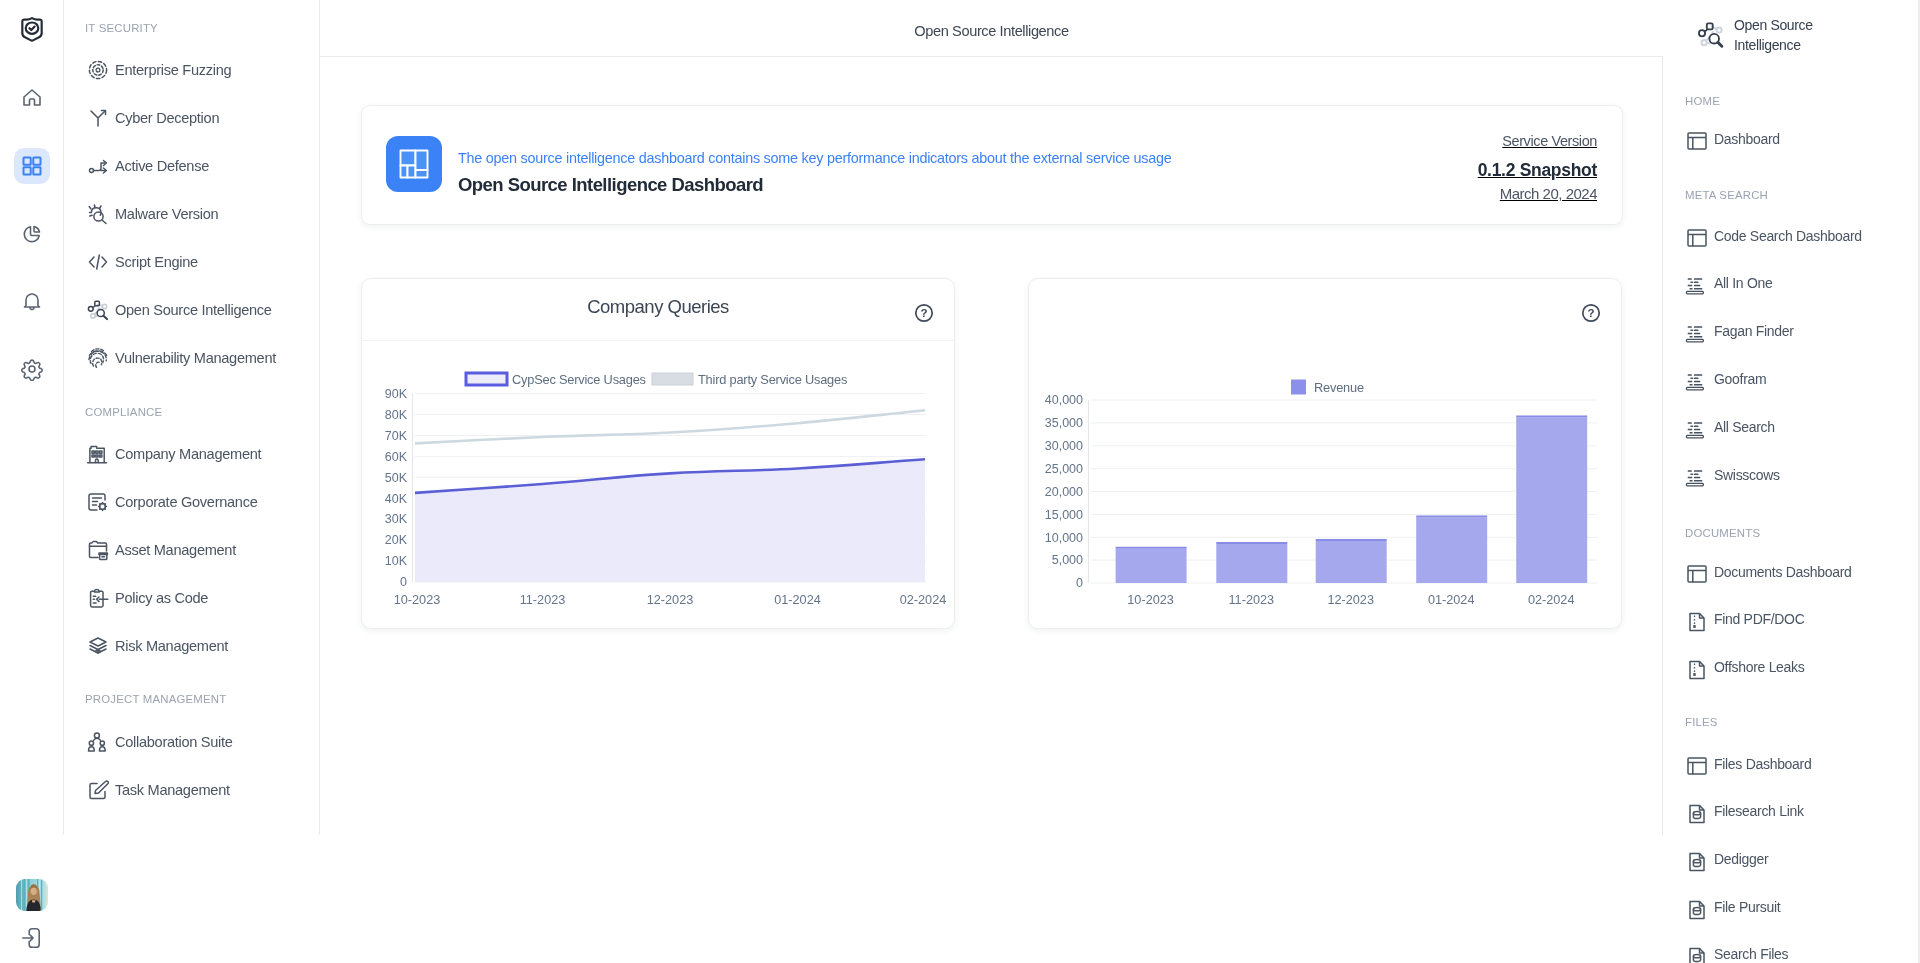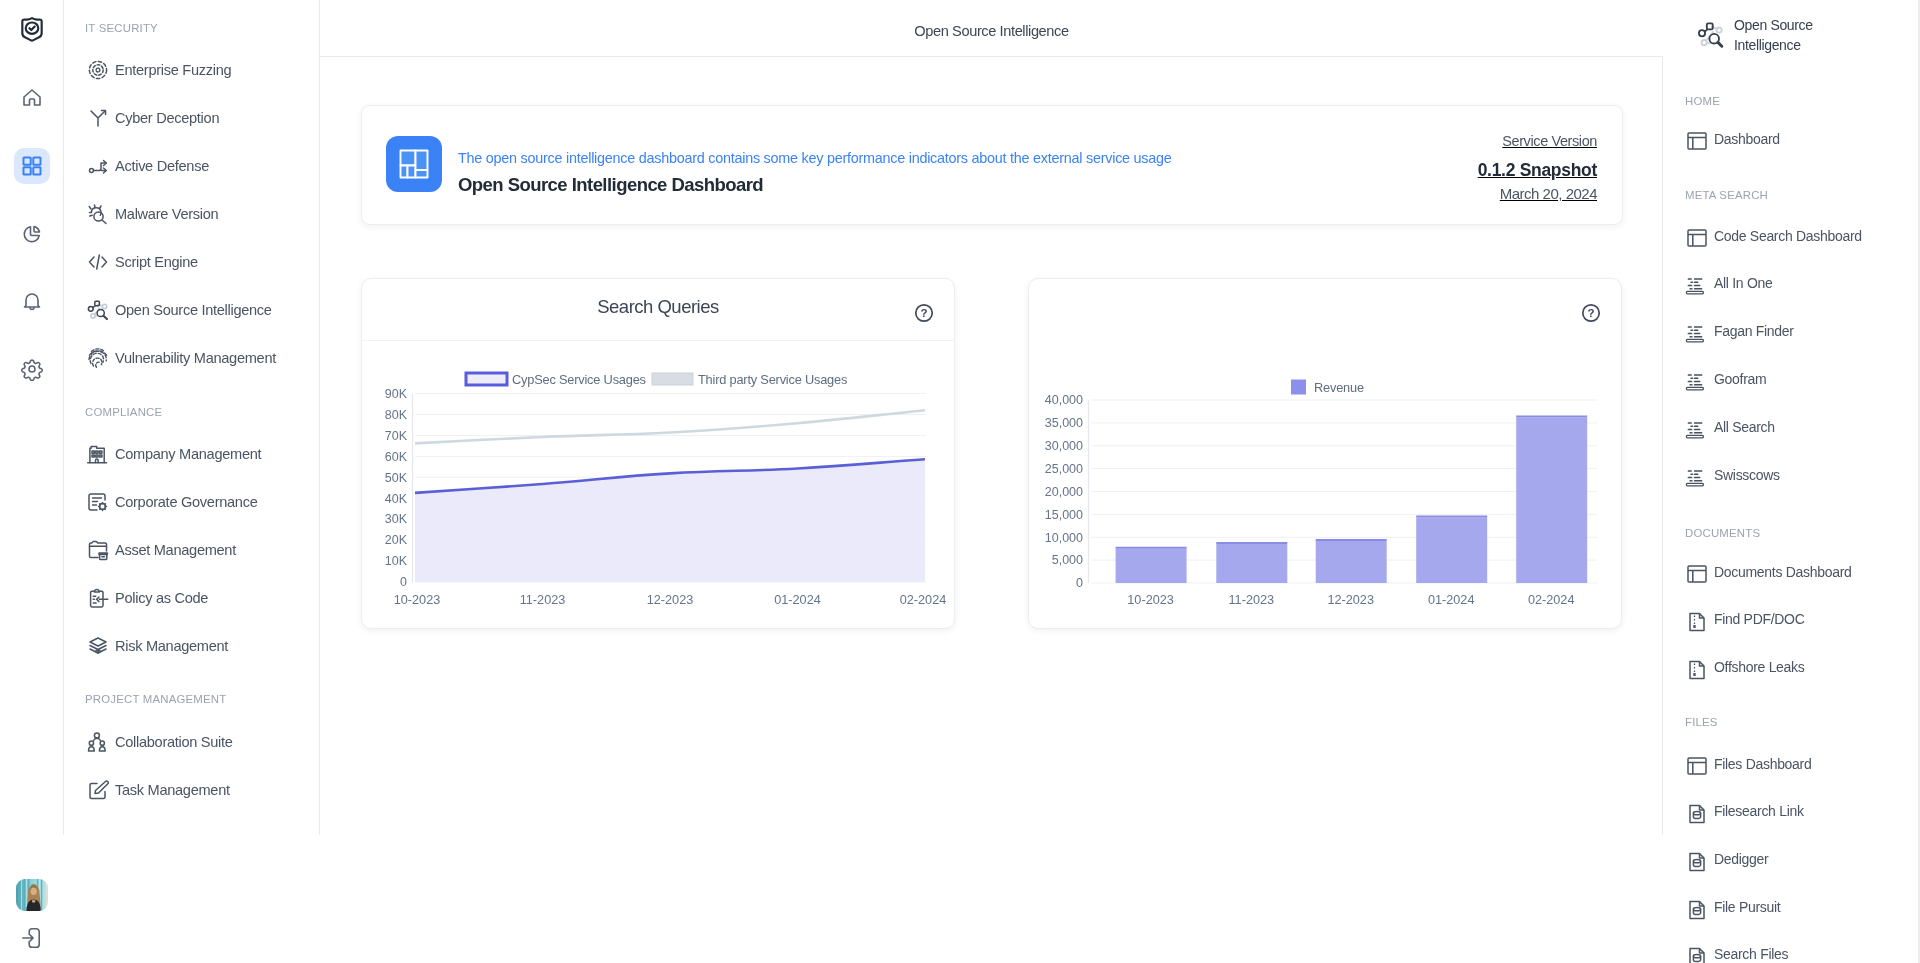--- a/index.html
+++ b/index.html
@@ -305,21 +305,21 @@
         <div class="t">Open Source Intelligence Dashboard</div>
       </div>
       <div class="infover">
         <div class="a">Service Version</div>
         <div class="b">0.1.2 Snapshot</div>
         <div class="c">March 20, 2024</div>
       </div>
     </div>
 
     <div class="chartcard" id="cardA">
-      <div class="ctitle">Search Queries</div>
+      <div class="ctitle">Company Queries</div>
       <svg class="chelp" width="20" height="20" viewBox="0 0 20 20" fill="none">
         <circle cx="10" cy="10" r="8.2" stroke="#3f4a5a" stroke-width="1.7"></circle>
         <text x="10" y="14.2" font-size="11.5" font-weight="bold" fill="#3f4a5a" text-anchor="middle" font-family="Liberation Sans">?</text>
       </svg>
       <svg width="592" height="289" viewBox="0 0 592 289" style="position:absolute;top:63px;left:0" font-family="Liberation Sans">
 
         <g>
           <rect x="104" y="31" width="41" height="12" fill="#edecfb" stroke="#5a5ce0" stroke-width="3"></rect>
           <text x="150" y="41.5" font-size="12.8" letter-spacing="-0.2" fill="#5e6e81">CypSec Service Usages</text>
           <rect x="290" y="31" width="41" height="12" fill="#d7dde2" stroke="#c9d2d9" stroke-width="1"></rect>

